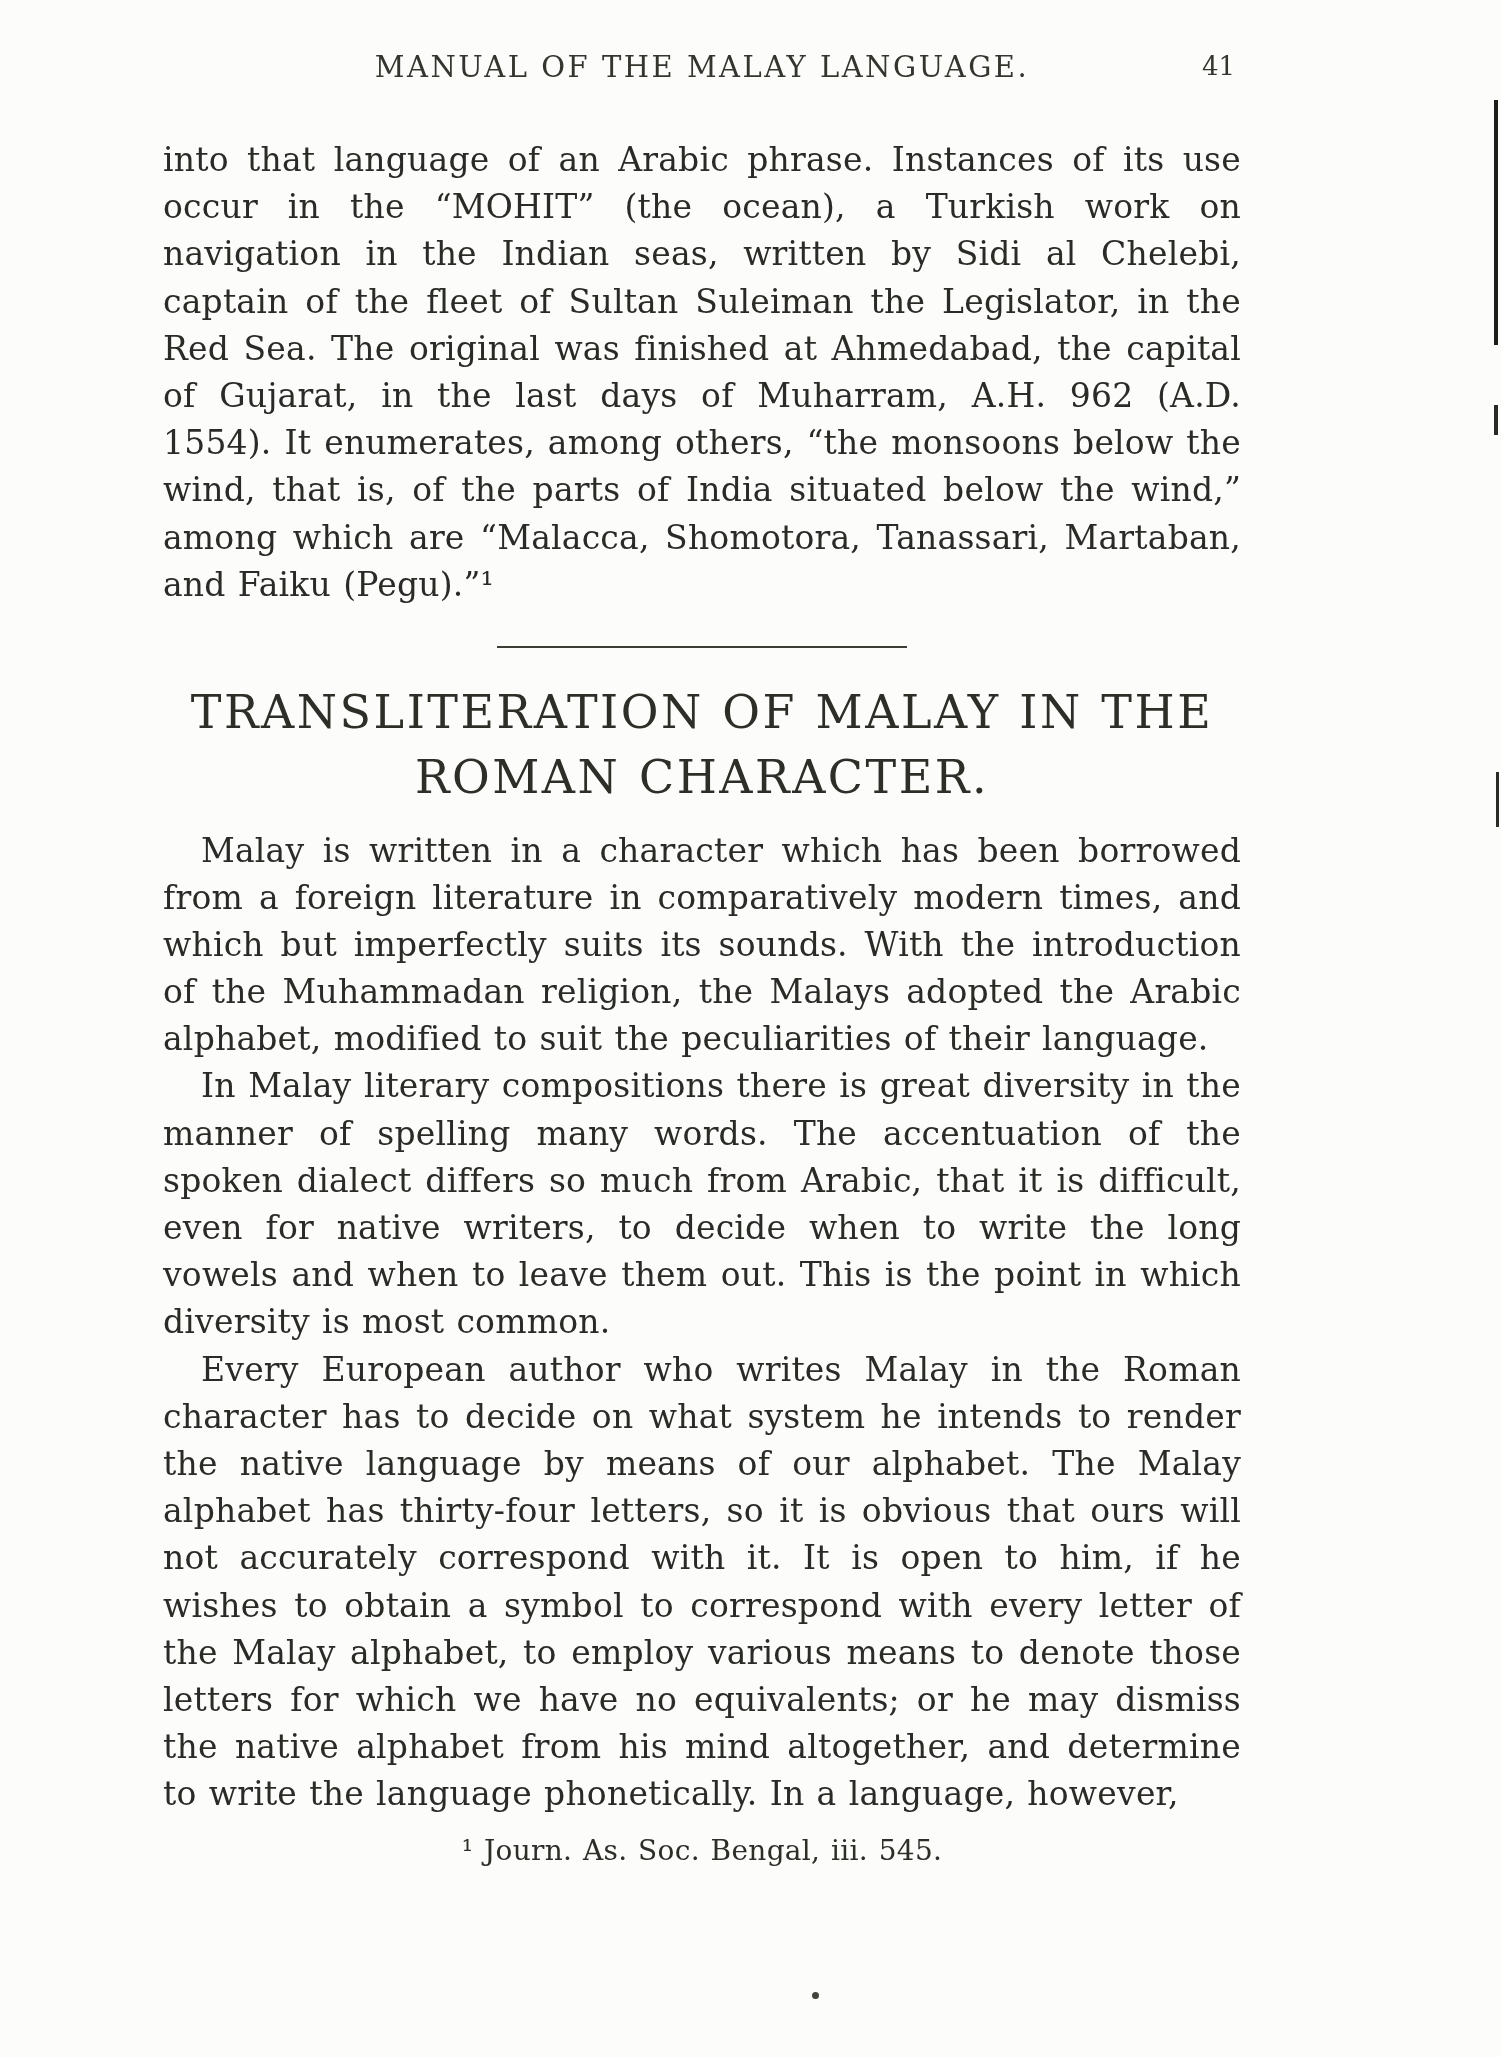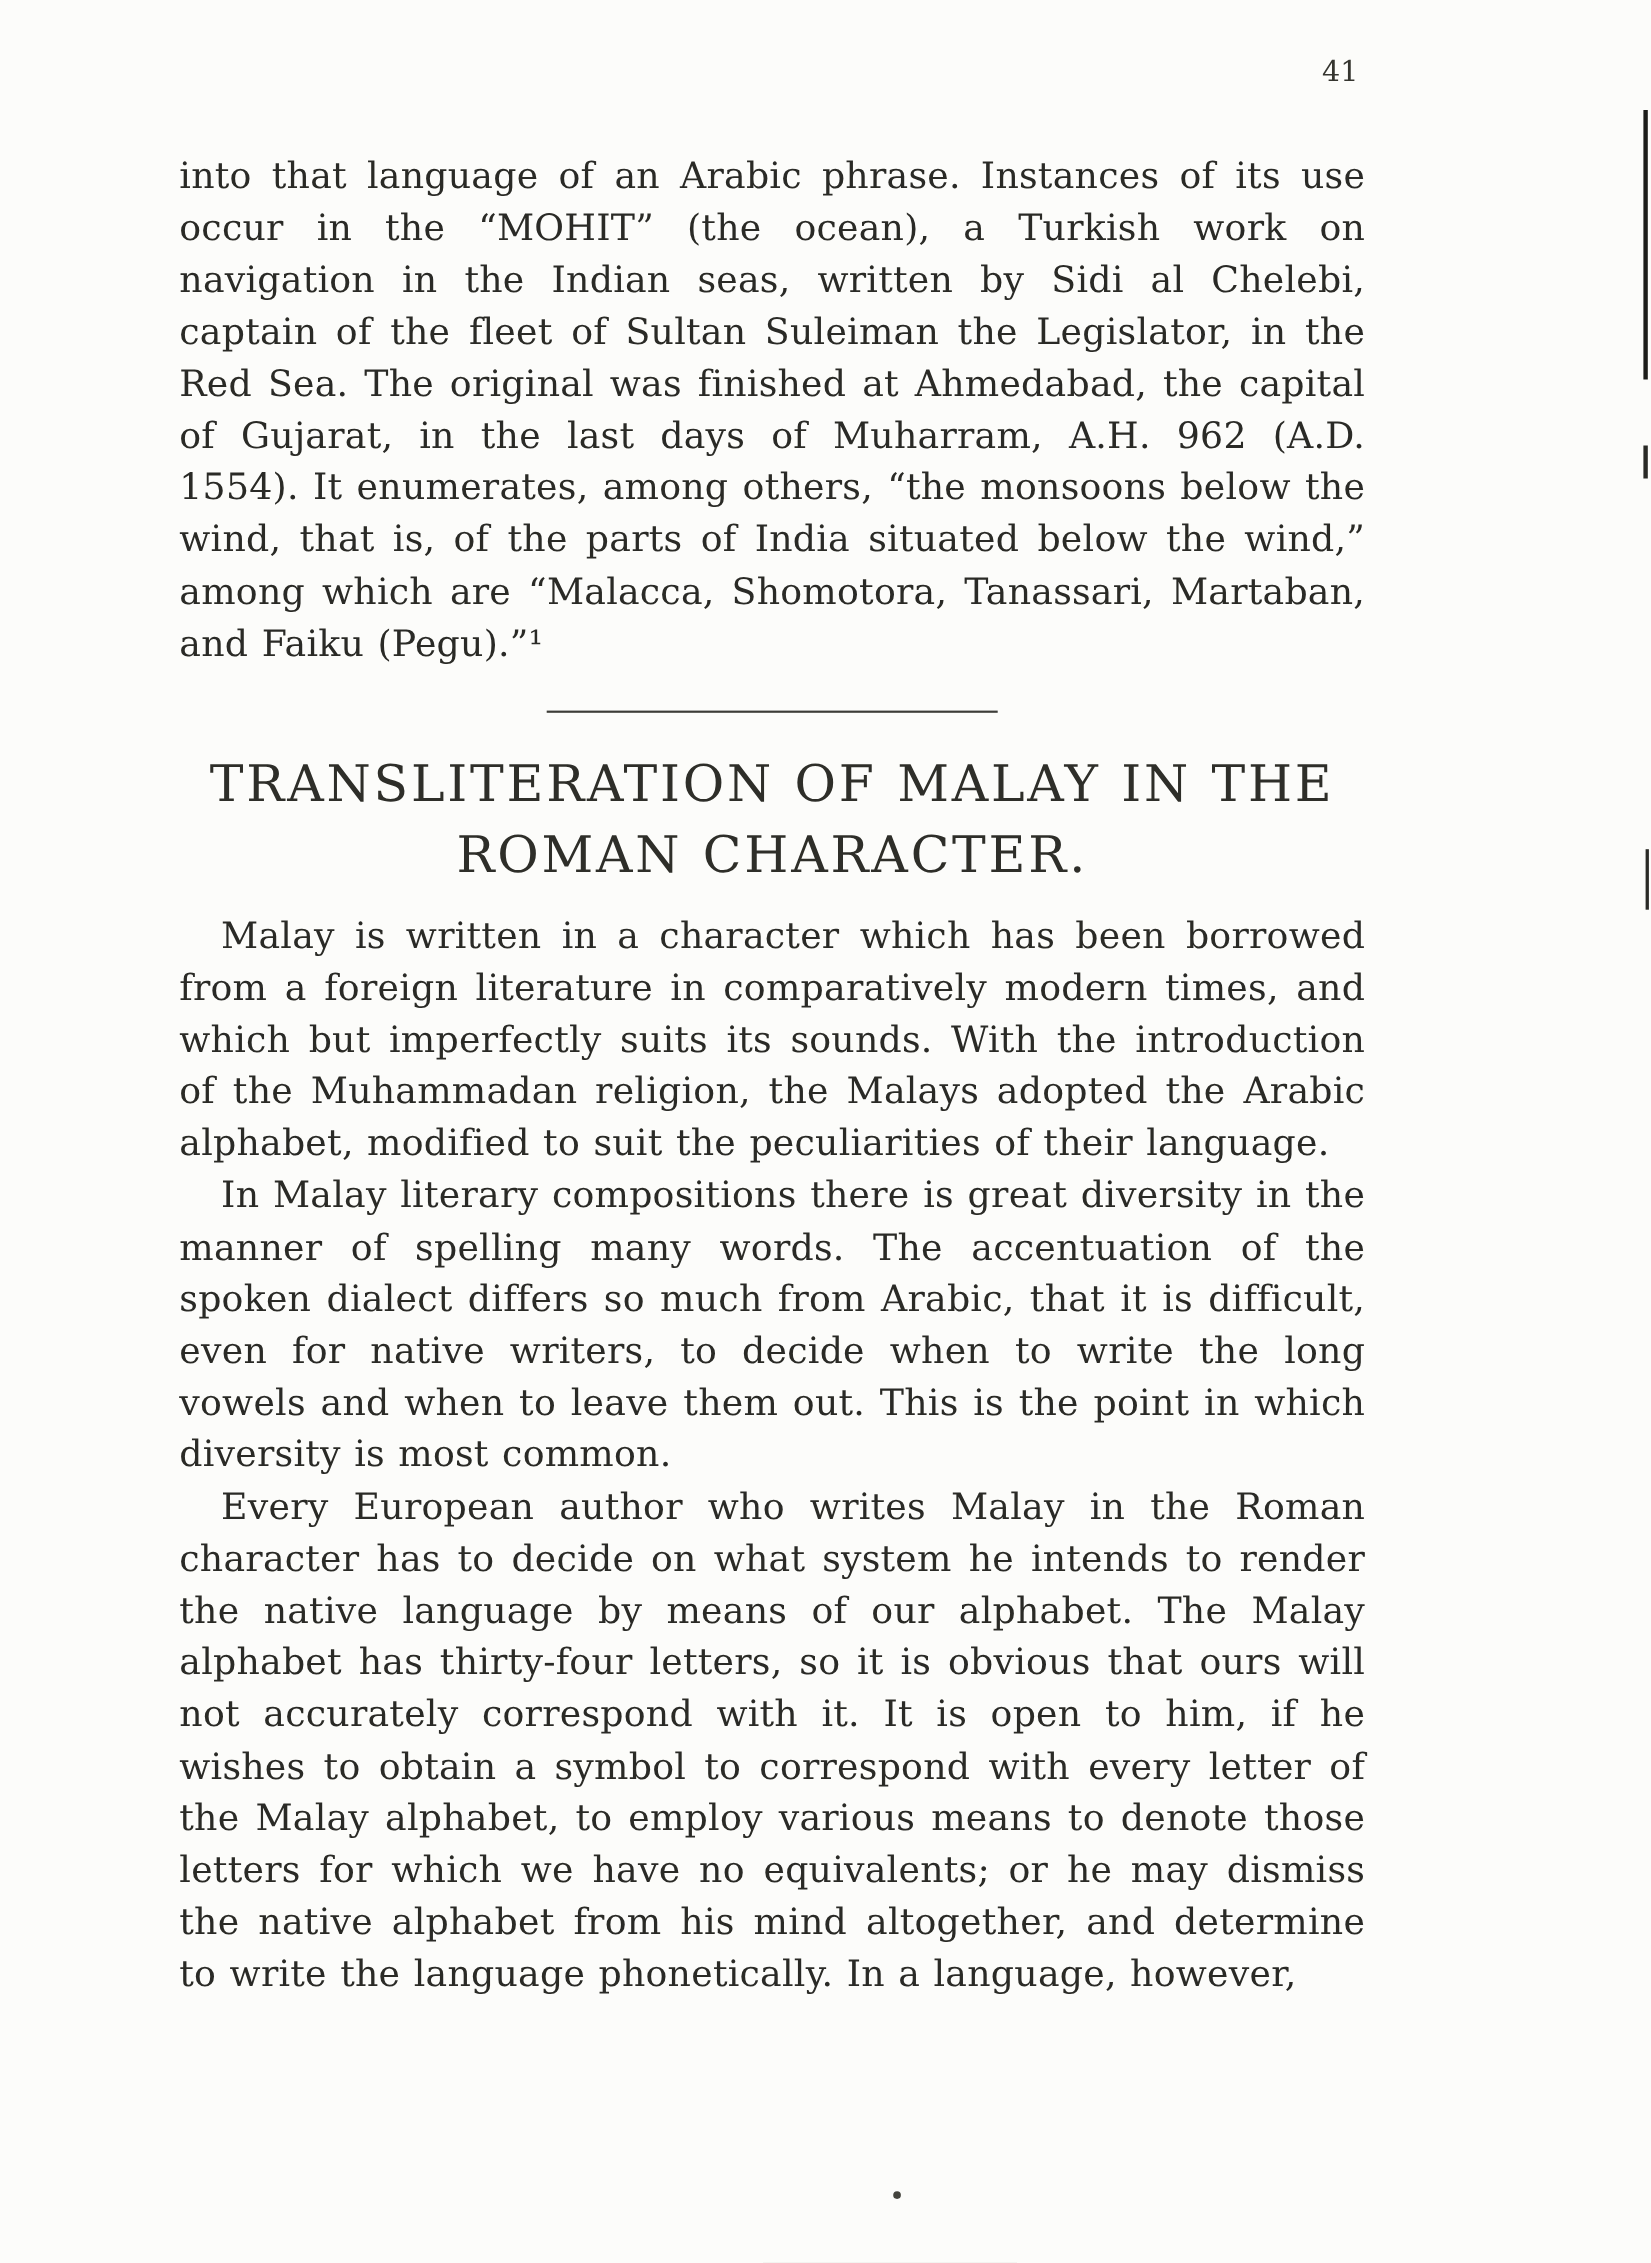--- a/index.html
+++ b/index.html
@@ -108,39 +108,41 @@
   }
 </style>
 </head>
 <body>
 
 <div class="page">
 
   <div class="content">
 
     <div class="page-header">
+      <span class="running-title">MANUAL OF THE MALAY LANGUAGE.</span>
       <span class="page-number">41</span>
     </div>
 
     <div class="body-text">
 
       <div>
           <p>into that language of an Arabic phrase. Instances of its use occur in the “MOHIT” (the ocean), a Turkish work on navigation in the Indian seas, written by Sidi al Chelebi, captain of the fleet of Sultan Suleiman the Legislator, in the Red Sea. The original was finished at Ahmedabad, the capital of Gujarat, in the last days of Muharram, A.H. 962 (A.D. 1554). It enumerates, among others, “the monsoons below the wind, that is, of the parts of India situated below the wind,” among which are “Malacca, Shomotora, Tanassari, Martaban, and Faiku (Pegu).”¹</p>
         </div>
 
       <div class="divider"></div>
 
       <h2 class="section-heading">TRANSLITERATION OF MALAY IN THE ROMAN CHARACTER.</h2>
 
       <div>
           <p class="indent">Malay is written in a character which has been borrowed from a foreign literature in comparatively modern times, and which but imperfectly suits its sounds. With the introduction of the Muhammadan religion, the Malays adopted the Arabic alphabet, modified to suit the peculiarities of their language.</p>
           <p class="indent">In Malay literary compositions there is great diversity in the manner of spelling many words. The accentuation of the spoken dialect differs so much from Arabic, that it is difficult, even for native writers, to decide when to write the long vowels and when to leave them out. This is the point in which diversity is most common.</p>
           <p class="indent">Every European author who writes Malay in the Roman character has to decide on what system he intends to render the native language by means of our alphabet. The Malay alphabet has thirty-four letters, so it is obvious that ours will not accurately correspond with it. It is open to him, if he wishes to obtain a symbol to correspond with every letter of the Malay alphabet, to employ various means to denote those letters for which we have no equivalents; or he may dismiss the native alphabet from his mind altogether, and determine to write the language phonetically. In a language, however,</p>
         </div>
 
+      <div class="footnote">¹ Journ. As. Soc. Bengal, iii. 545.</div>
     </div>
 
   </div>
 
   <div class="edge-line"></div>
   <div class="edge-tick-1"></div>
   <div class="edge-tick-2"></div>
   <div class="ink-dot"></div>
 
 </div>

